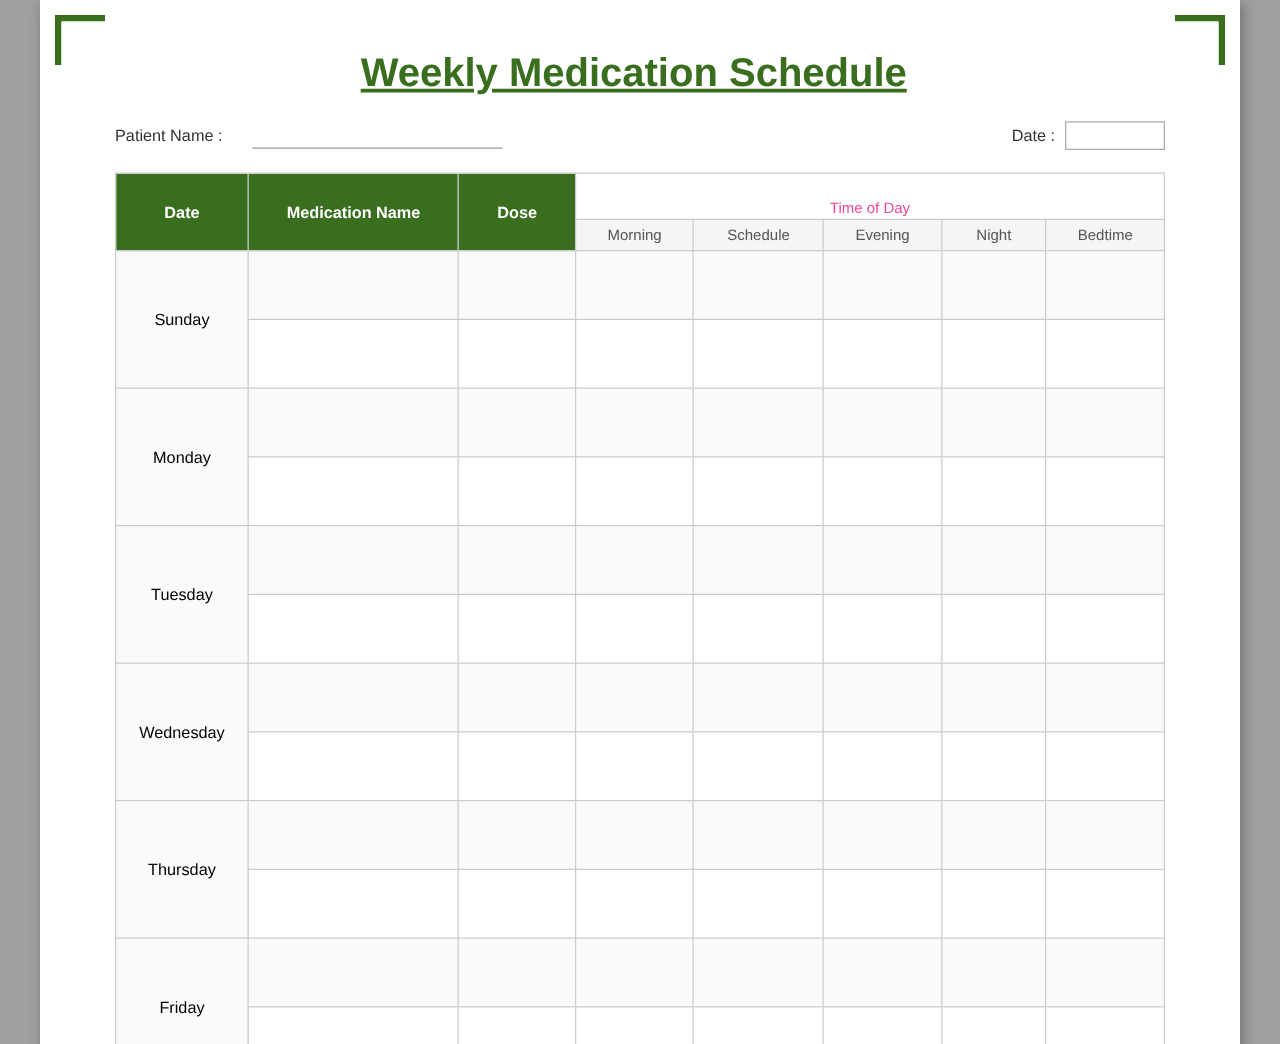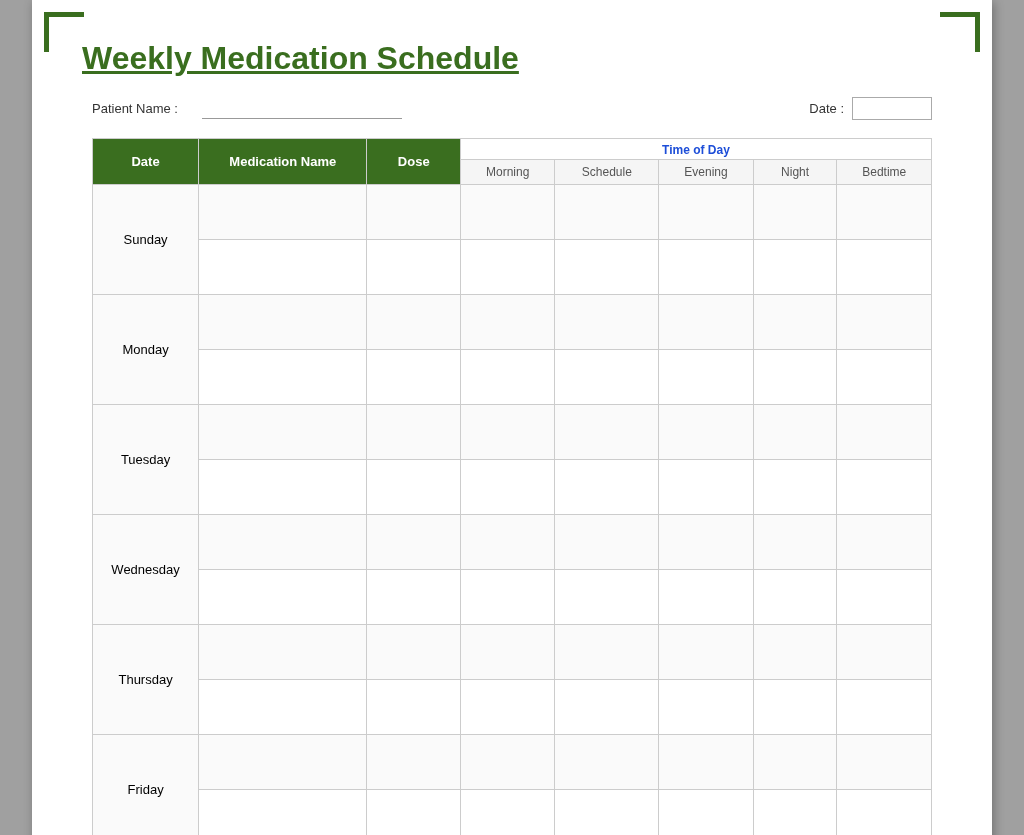--- a/index.html
+++ b/index.html
@@ -36,21 +36,21 @@
       border-left: 5px solid #3a6e1f;
     }
     .corner-tr {
       top: 12px;
       right: 12px;
       border-top: 5px solid #3a6e1f;
       border-right: 5px solid #3a6e1f;
     }
 
     .title-section {
-      text-align: left;
+      text-align: center;
       margin-bottom: 20px;
       padding-right: 10px;
     }
 
     .main-title {
       font-size: 32px;
       font-weight: bold;
       color: #3a6e1f;
       text-decoration: underline;
       text-decoration-color: #3a6e1f;
@@ -116,24 +116,24 @@
     .header-main th {
       background-color: #3a6e1f;
       color: #fff;
       padding: 12px 6px;
       font-weight: bold;
       font-size: 13px;
     }
 
     .header-main .time-of-day-header {
       background-color: #fff;
-      color: #1d4ed8;
+      color: #ec4899;
       font-size: 12px;
-      font-weight: bold;
-      padding: 4px 6px 2px 6px;
+      font-weight: normal;
+      padding: 20px 6px 2px 6px;
       border-bottom: none;
       border-left: 1px solid #ccc;
       border-right: 1px solid #ccc;
     }
 
     
     .header-sub th {
       background-color: #f5f5f5;
       color: #555;
       font-size: 12px;

